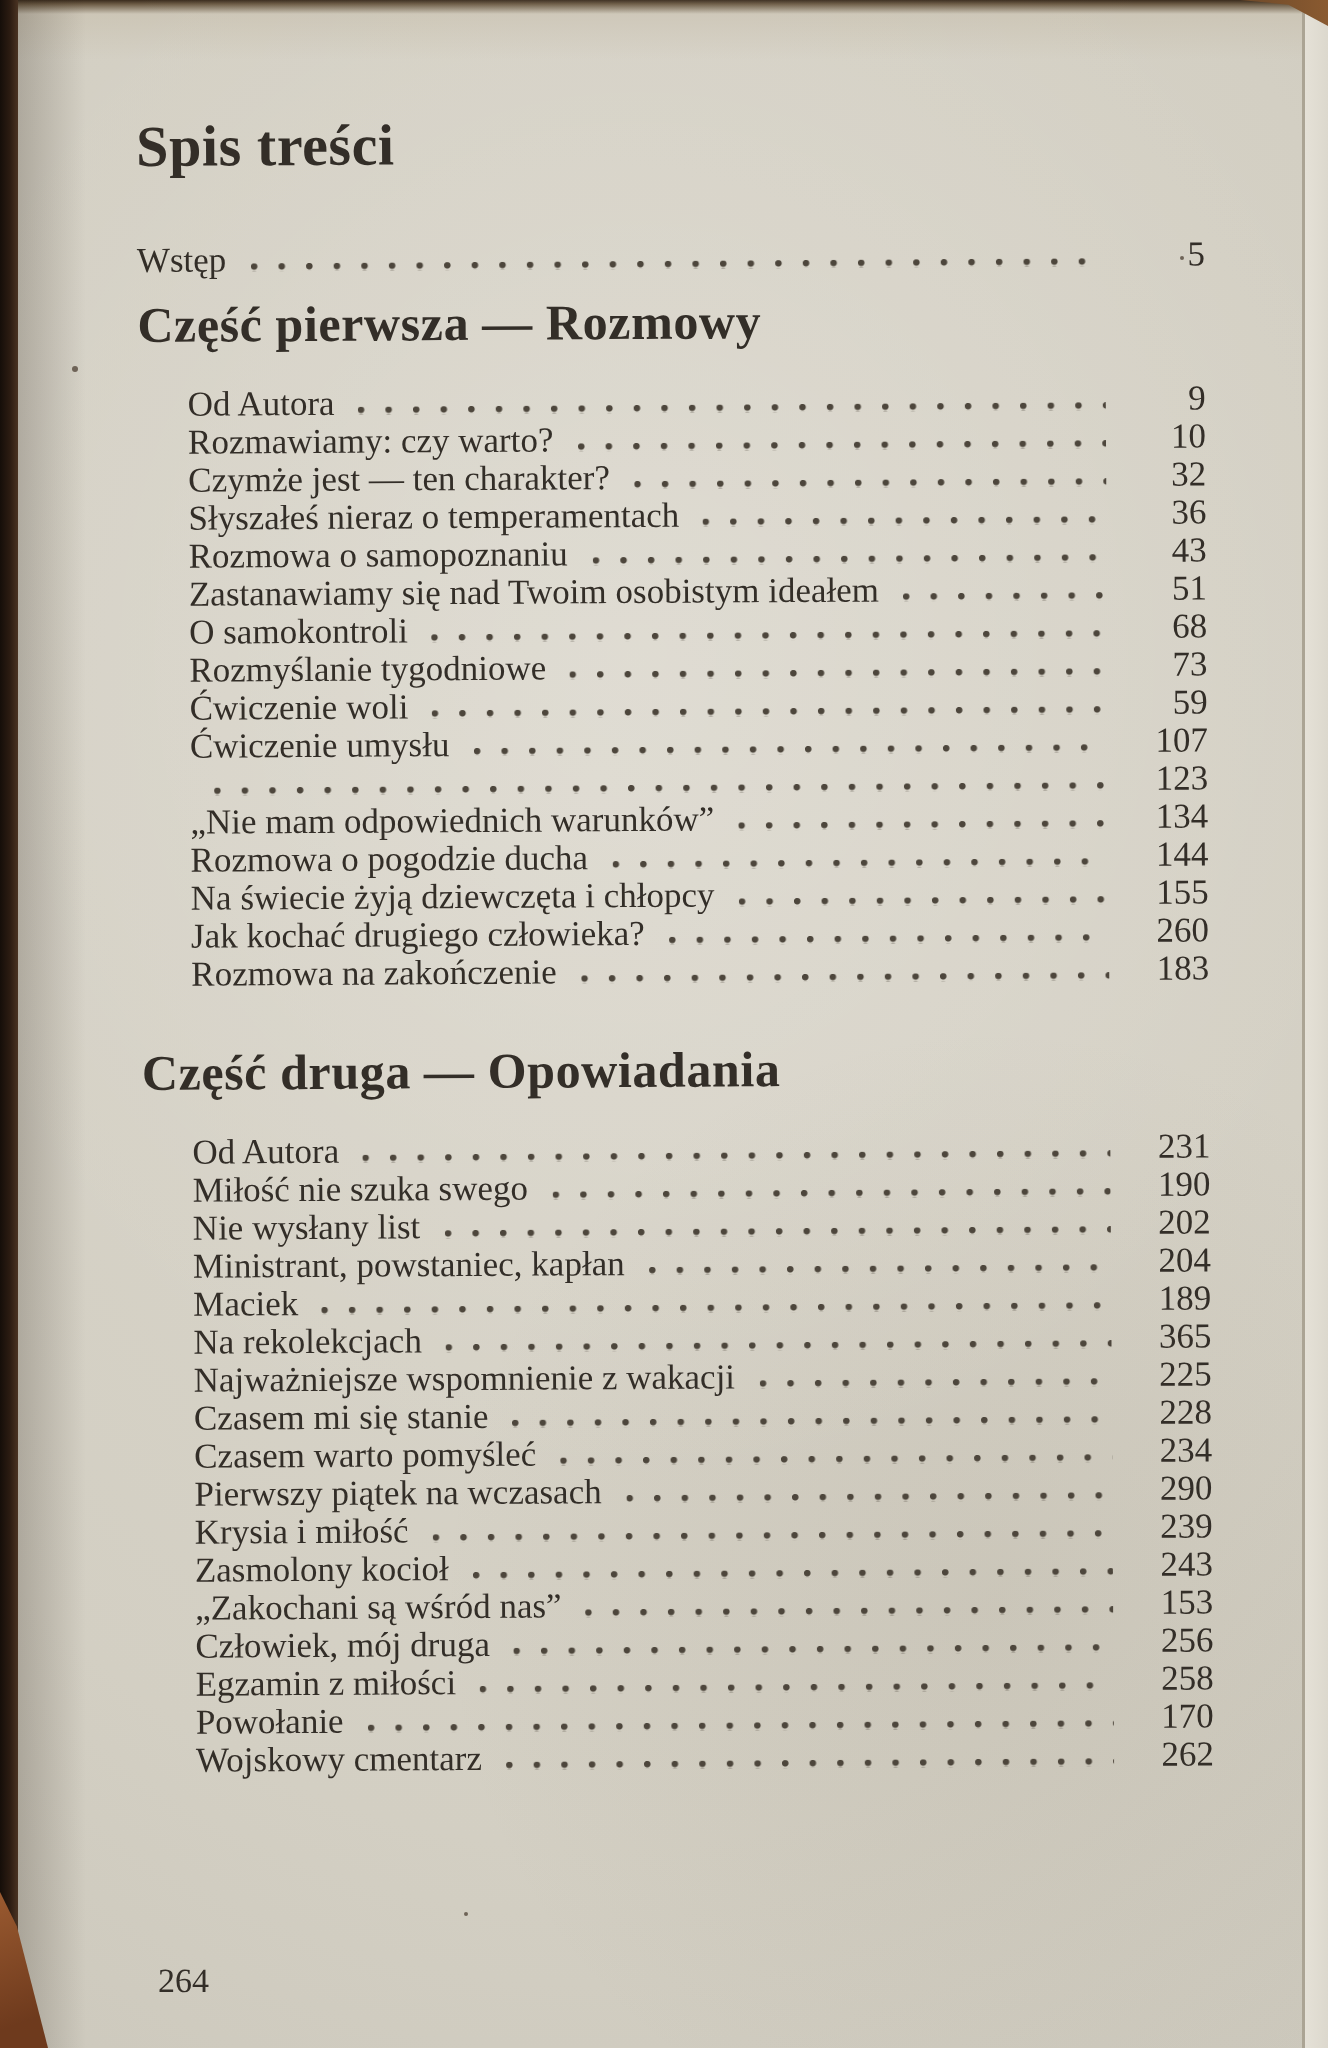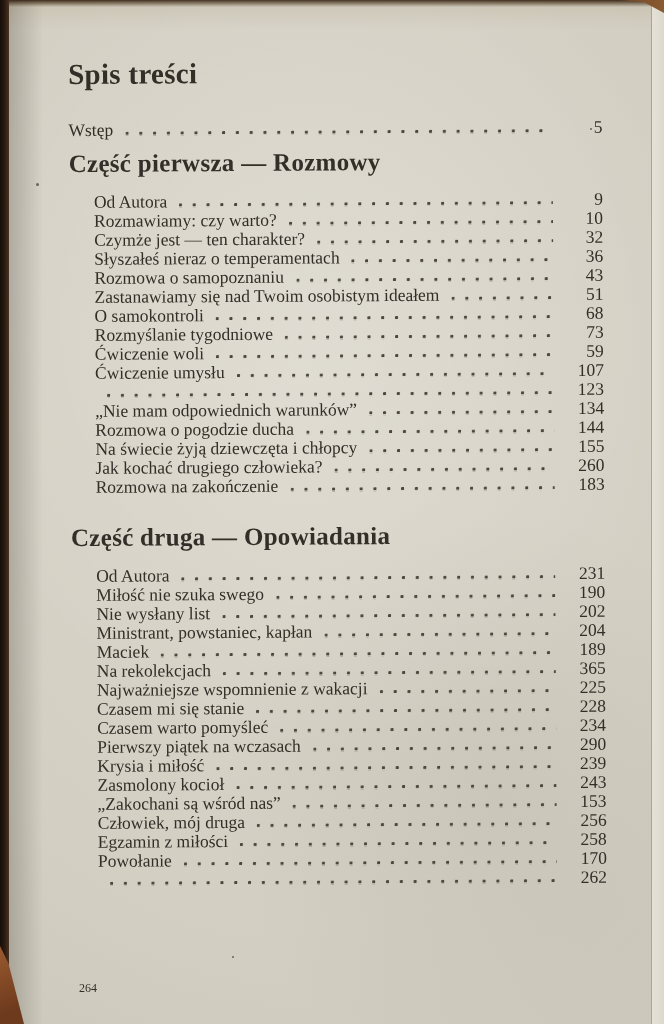--- a/index.html
+++ b/index.html
@@ -70,21 +70,21 @@
   .num{flex:0 0 auto;min-width:42px;text-align:right;}
   .intro-row{margin-bottom:10px;}
   .section-heading{
     font-size:25px;font-weight:bold;letter-spacing:.3px;
     margin:2px 0 15px 0;
   }
   .section{margin-bottom:27px;}
   .section .row{padding-left:25px;}
   .folio{
     position:absolute;left:79px;top:981px;
-    font-size:12px;color:#332e28;
+    font-size:17px;color:#332e28;
   }
 </style>
 </head>
 <body>
 
 <div class="paper"></div>
 <div class="edge-left"></div>
 <div class="edge-left-shadow"></div>
 <div class="page-edge-right"></div>
 <div class="wood-corner-top"></div>
@@ -264,20 +264,21 @@
         <span class="t">Egzamin z miłości</span>
         <span class="leader"></span>
         <span class="num">258</span>
       </div>
     <div class="row">
         <span class="t">Powołanie</span>
         <span class="leader"></span>
         <span class="num">170</span>
       </div>
     <div class="row">
+        <span class="t">Wojskowy cmentarz</span>
         <span class="leader"></span>
         <span class="num">262</span>
       </div>
   </div>
 
 </div>
 
 <div class="folio">264</div>
 
 </body></html>

